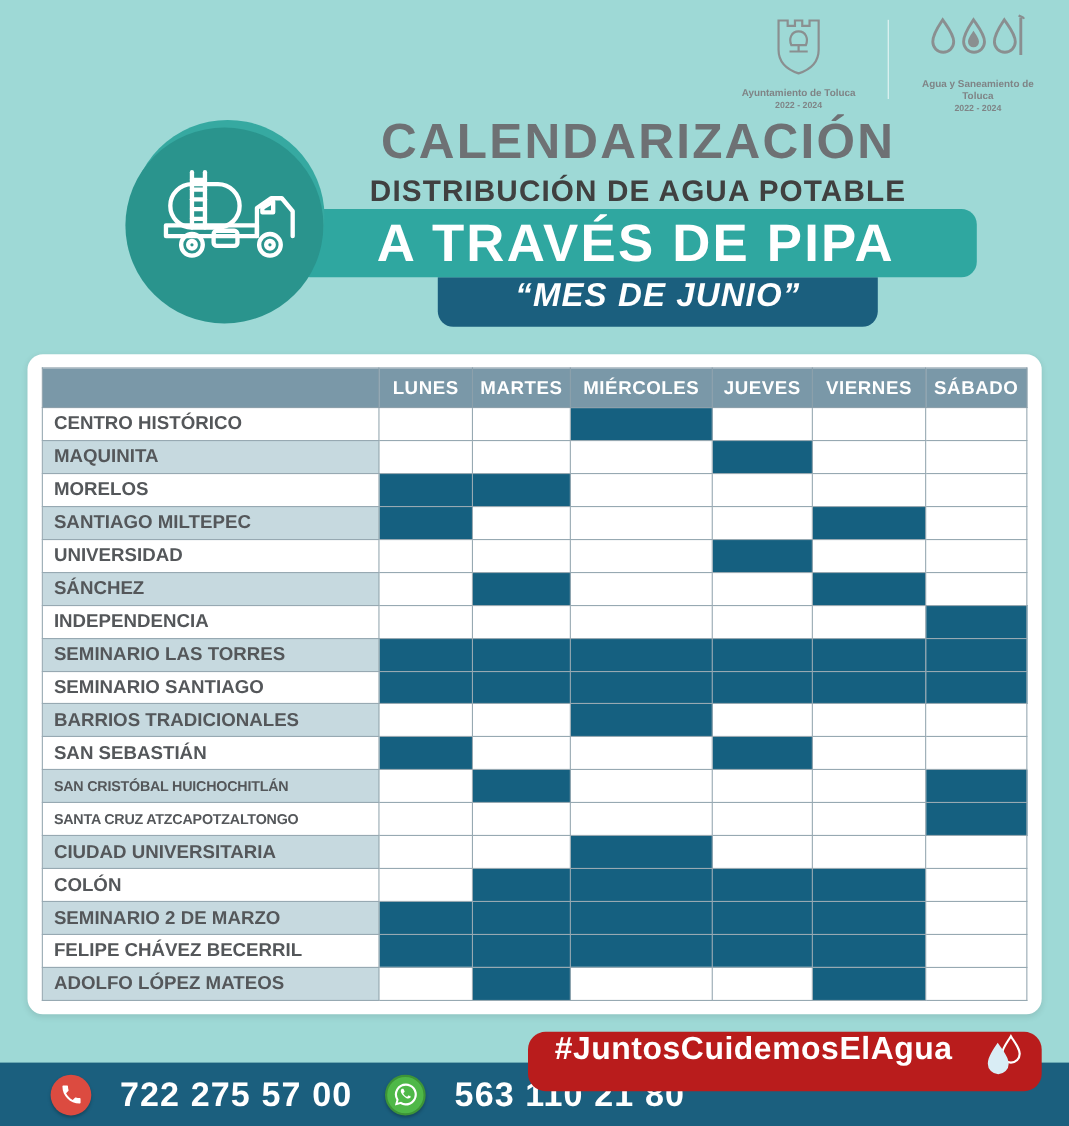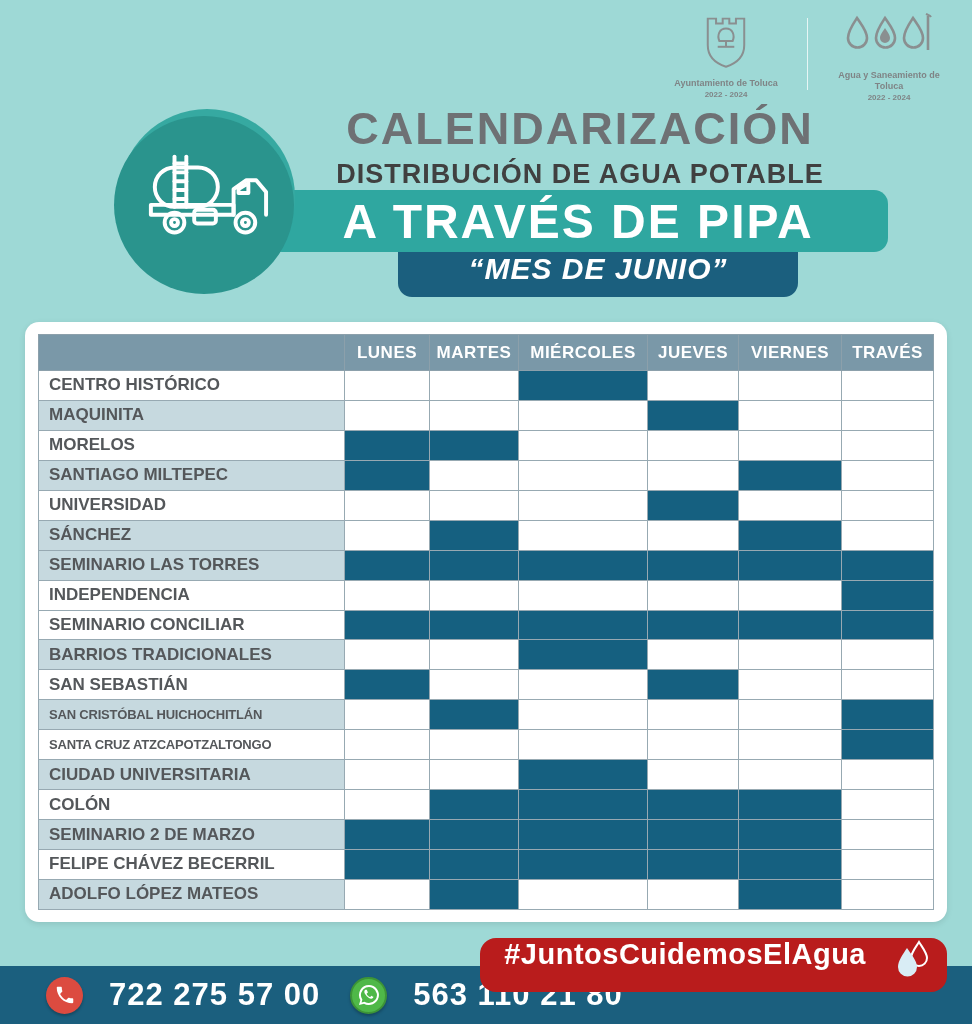--- a/index.html
+++ b/index.html
@@ -140,21 +140,21 @@
           <col>
       </colgroup>
       <thead>
         <tr>
           <th></th>
         <th>LUNES</th>
             <th>MARTES</th>
             <th>MIÉRCOLES</th>
             <th>JUEVES</th>
             <th>VIERNES</th>
-            <th>TRAVÉS</th>
+            <th>SÁBADO</th>
           </tr>
       </thead>
       <tbody>
           <tr>
             <td class="label">CENTRO HISTÓRICO</td>
             <td class="cell"></td>
             <td class="cell"></td>
             <td class="cell filled"></td>
             <td class="cell"></td>
             <td class="cell"></td>
@@ -199,39 +199,39 @@
           <tr>
             <td class="label alt">SÁNCHEZ</td>
             <td class="cell"></td>
             <td class="cell filled"></td>
             <td class="cell"></td>
             <td class="cell"></td>
             <td class="cell filled"></td>
             <td class="cell"></td>
           </tr>
           <tr>
+            <td class="label">INDEPENDENCIA</td>
+            <td class="cell"></td>
+            <td class="cell"></td>
+            <td class="cell"></td>
+            <td class="cell"></td>
+            <td class="cell"></td>
+            <td class="cell filled"></td>
+          </tr>
+          <tr>
             <td class="label alt">SEMINARIO LAS TORRES</td>
             <td class="cell filled"></td>
             <td class="cell filled"></td>
             <td class="cell filled"></td>
             <td class="cell filled"></td>
             <td class="cell filled"></td>
             <td class="cell filled"></td>
           </tr>
           <tr>
-            <td class="label">INDEPENDENCIA</td>
-            <td class="cell"></td>
-            <td class="cell"></td>
-            <td class="cell"></td>
-            <td class="cell"></td>
-            <td class="cell"></td>
-            <td class="cell filled"></td>
-          </tr>
-          <tr>
-            <td class="label">SEMINARIO CONCILIAR</td>
+            <td class="label">SEMINARIO SANTIAGO</td>
             <td class="cell filled"></td>
             <td class="cell filled"></td>
             <td class="cell filled"></td>
             <td class="cell filled"></td>
             <td class="cell filled"></td>
             <td class="cell filled"></td>
           </tr>
           <tr>
             <td class="label alt">BARRIOS TRADICIONALES</td>
             <td class="cell"></td>

